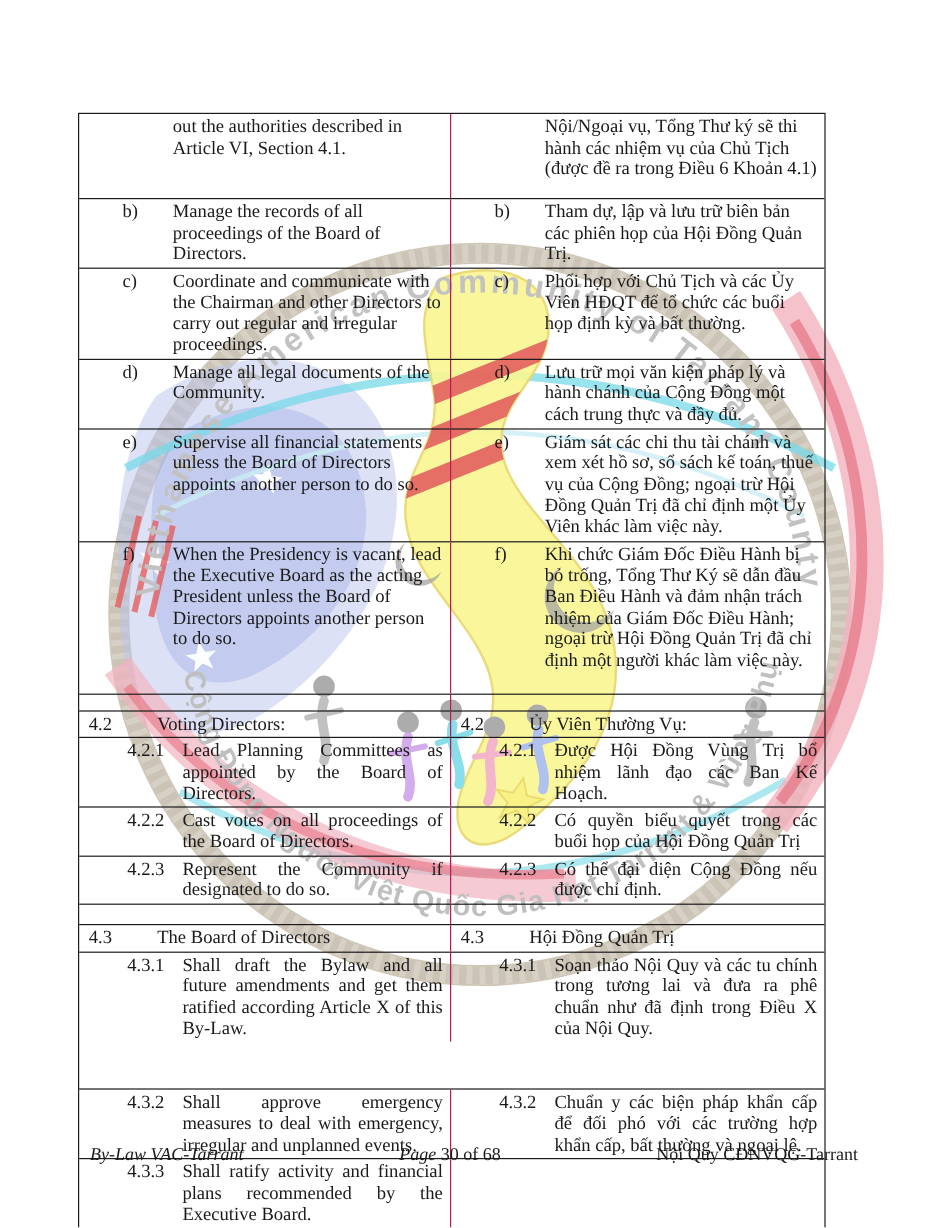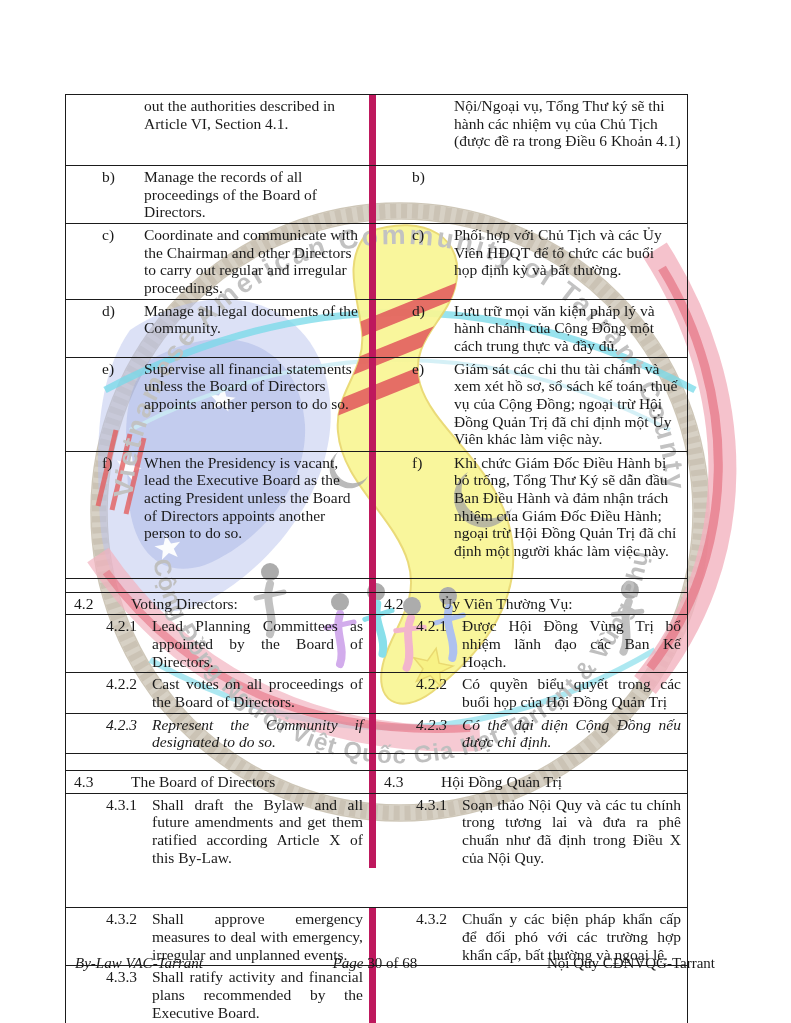--- a/index.html
+++ b/index.html
@@ -12,42 +12,42 @@
   .wm text{font-family:"Liberation Sans", sans-serif;}
   
   .doc-table{
     position:absolute;left:65px;top:94px;width:621px;
     border:1px solid #1b1b1b;background:transparent;z-index:2;
     font-size:15.5px;line-height:1.14;
   }
   .trow{display:flex;border-top:1px solid #1b1b1b;}
   .trow:first-child{border-top:0;}
   .cell{box-sizing:border-box;display:flex;align-items:flex-start;padding:2px 6px 2px 36px;}
-  .cell.en{flex:0 0 310px;width:310px;border-right:7px solid #be185d;}
+  .cell.en{flex:0 0 310px;width:310px;border-right:1px solid #be185d;}
   .cell.vi{flex:1;}
   .lbl{flex:0 0 42px;}
   .txt{flex:1;}
   .section .cell{padding-left:8px;gap:24px;}
   .section .lbl{flex:0 0 33px;}
   .num .cell{padding-left:40px;}
   .num .lbl{flex:0 0 46px;}
   .num .txt{text-align:justify;}
   .spacer .cell{padding:0;}
   
   .doc-table .trow:nth-child(1){min-height:70px;}
   .doc-table .trow:nth-child(2){min-height:50px;}
   .doc-table .trow:nth-child(3){min-height:70px;}
   .doc-table .trow:nth-child(4){min-height:52px;}
   .doc-table .trow:nth-child(5){min-height:93px;}
   .doc-table .trow:nth-child(6){min-height:126px;}
   .doc-table .trow:nth-child(7){min-height:13px;}
   .doc-table .trow:nth-child(8){min-height:21px;}
   .doc-table .trow:nth-child(9){min-height:37px;}
   .doc-table .trow:nth-child(10){min-height:33px;}
-  .doc-table .trow:nth-child(11){min-height:35px;font-style:italic;}
+  .doc-table .trow:nth-child(11){min-height:35px;}
   .doc-table .trow:nth-child(12){min-height:16px;}
   .doc-table .trow:nth-child(13){min-height:22px;}
   .doc-table .trow:nth-child(14){min-height:68px;}
   .doc-table .trow:nth-child(15){min-height:56px;margin-top:39px;}
   .doc-table .trow:nth-child(16){min-height:54px;flex-direction:column;}
   
   .footer{
     position:absolute;left:75px;top:955px;width:640px;z-index:2;
     display:flex;justify-content:space-between;align-items:flex-start;
     font-size:15px;
@@ -171,20 +171,21 @@
         <span class="txt">Nội/Ngoại vụ, Tổng Thư ký sẽ thi hành các nhiệm vụ của Chủ Tịch (được đề ra trong Điều 6 Khoản 4.1)</span>
       </div>
     </div>
       <div class="trow letter">
       <div class="cell en">
         <span class="lbl">b)</span>
         <span class="txt">Manage the records of all proceedings of the Board of Directors.</span>
       </div>
       <div class="cell vi">
         <span class="lbl">b)</span>
+        <span class="txt">Tham dự, lập và lưu trữ biên bản các phiên họp của Hội Đồng Quản Trị.</span>
       </div>
     </div>
       <div class="trow letter">
       <div class="cell en">
         <span class="lbl">c)</span>
         <span class="txt">Coordinate and communicate with the Chairman and other Directors to carry out regular and irregular proceedings.</span>
       </div>
       <div class="cell vi">
         <span class="lbl">c)</span>
         <span class="txt">Phối hợp với Chủ Tịch và các Ủy Viên HĐQT để tổ chức các buổi họp định kỳ và bất thường.</span>

